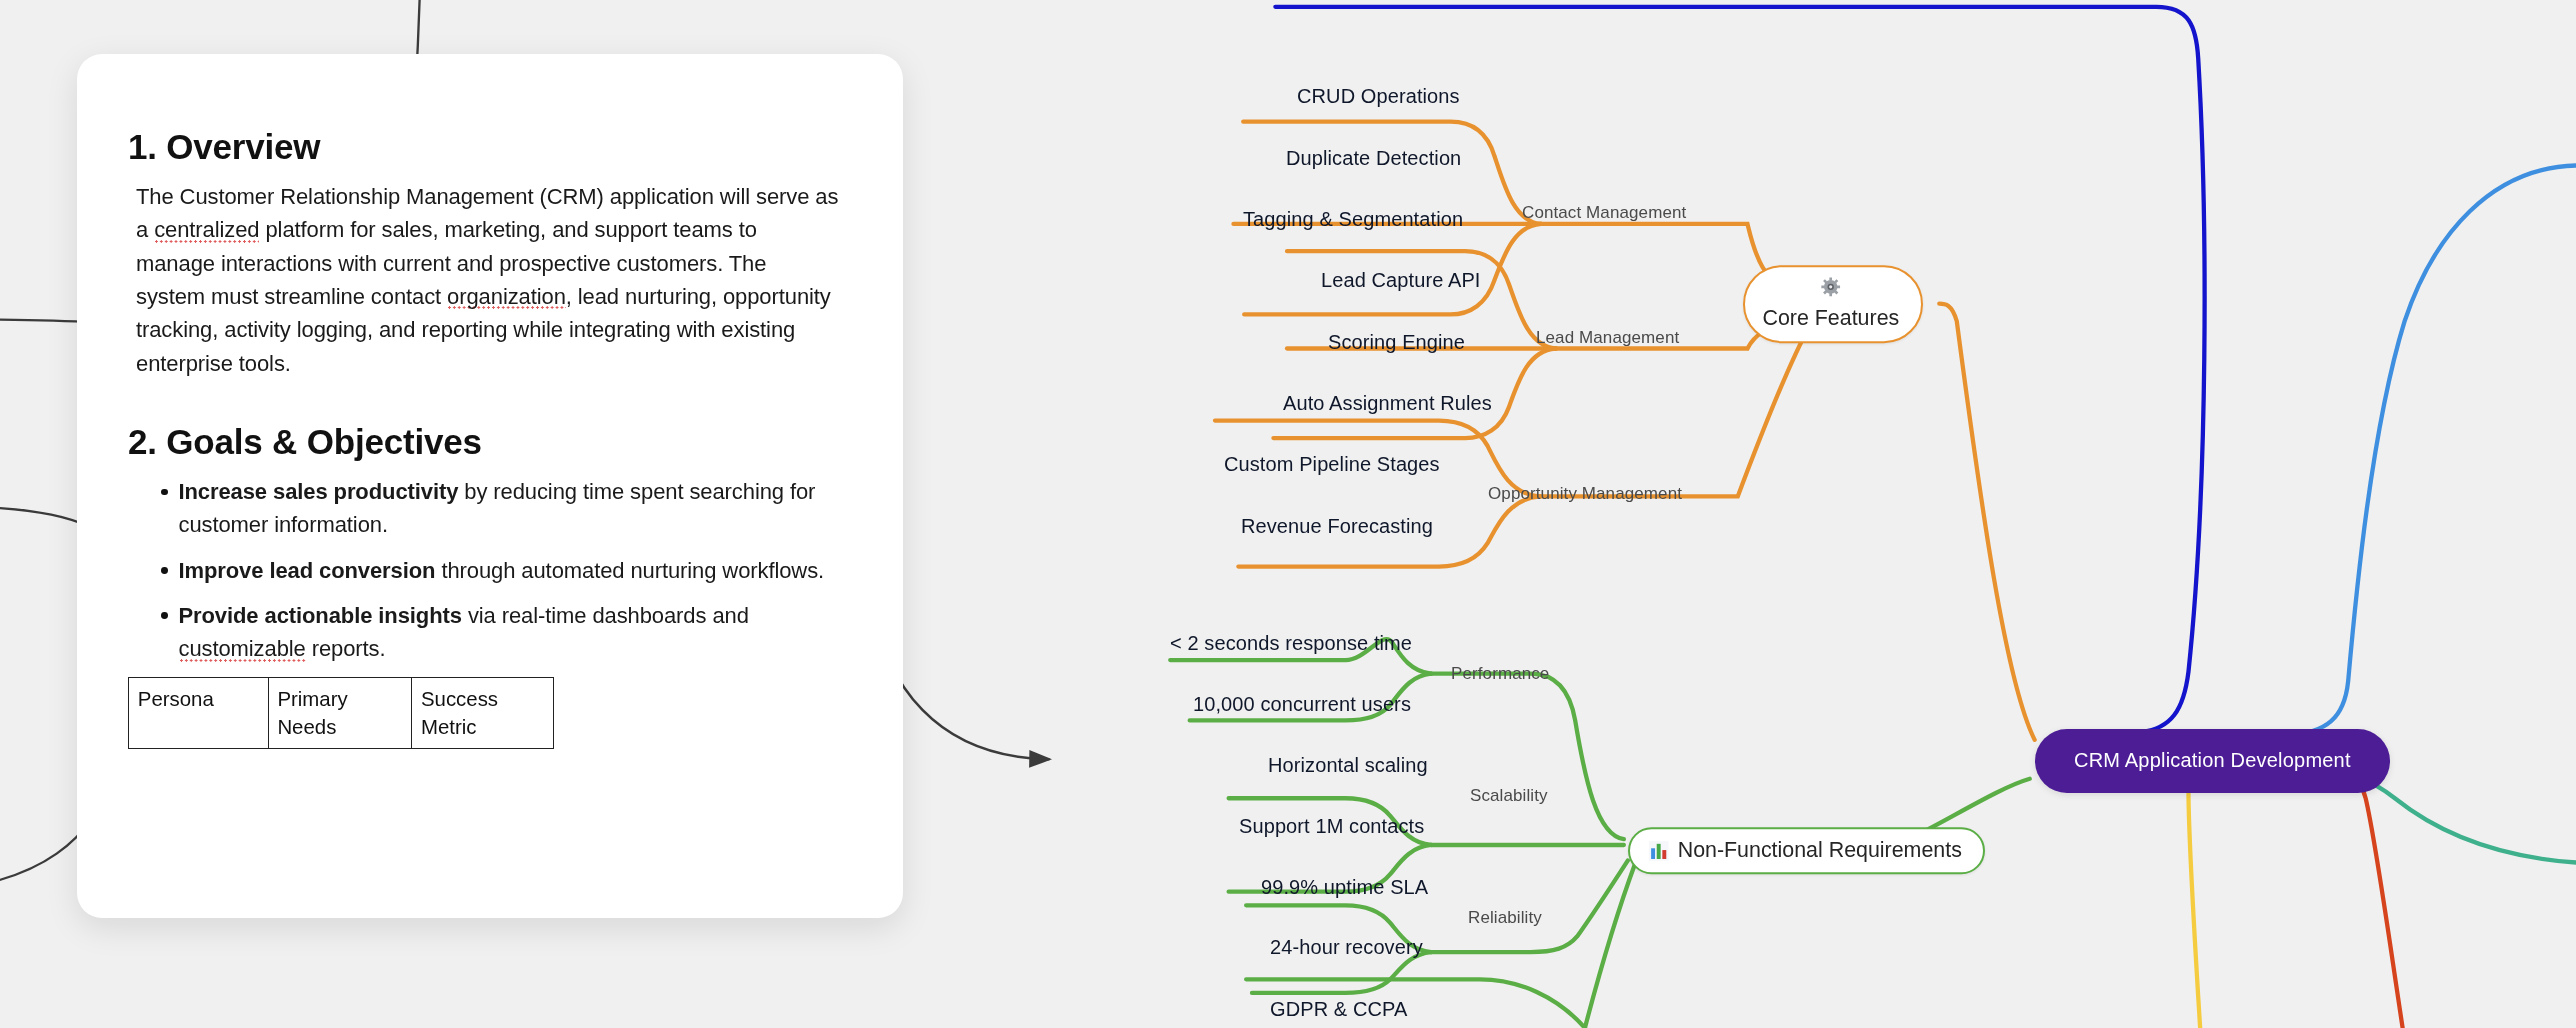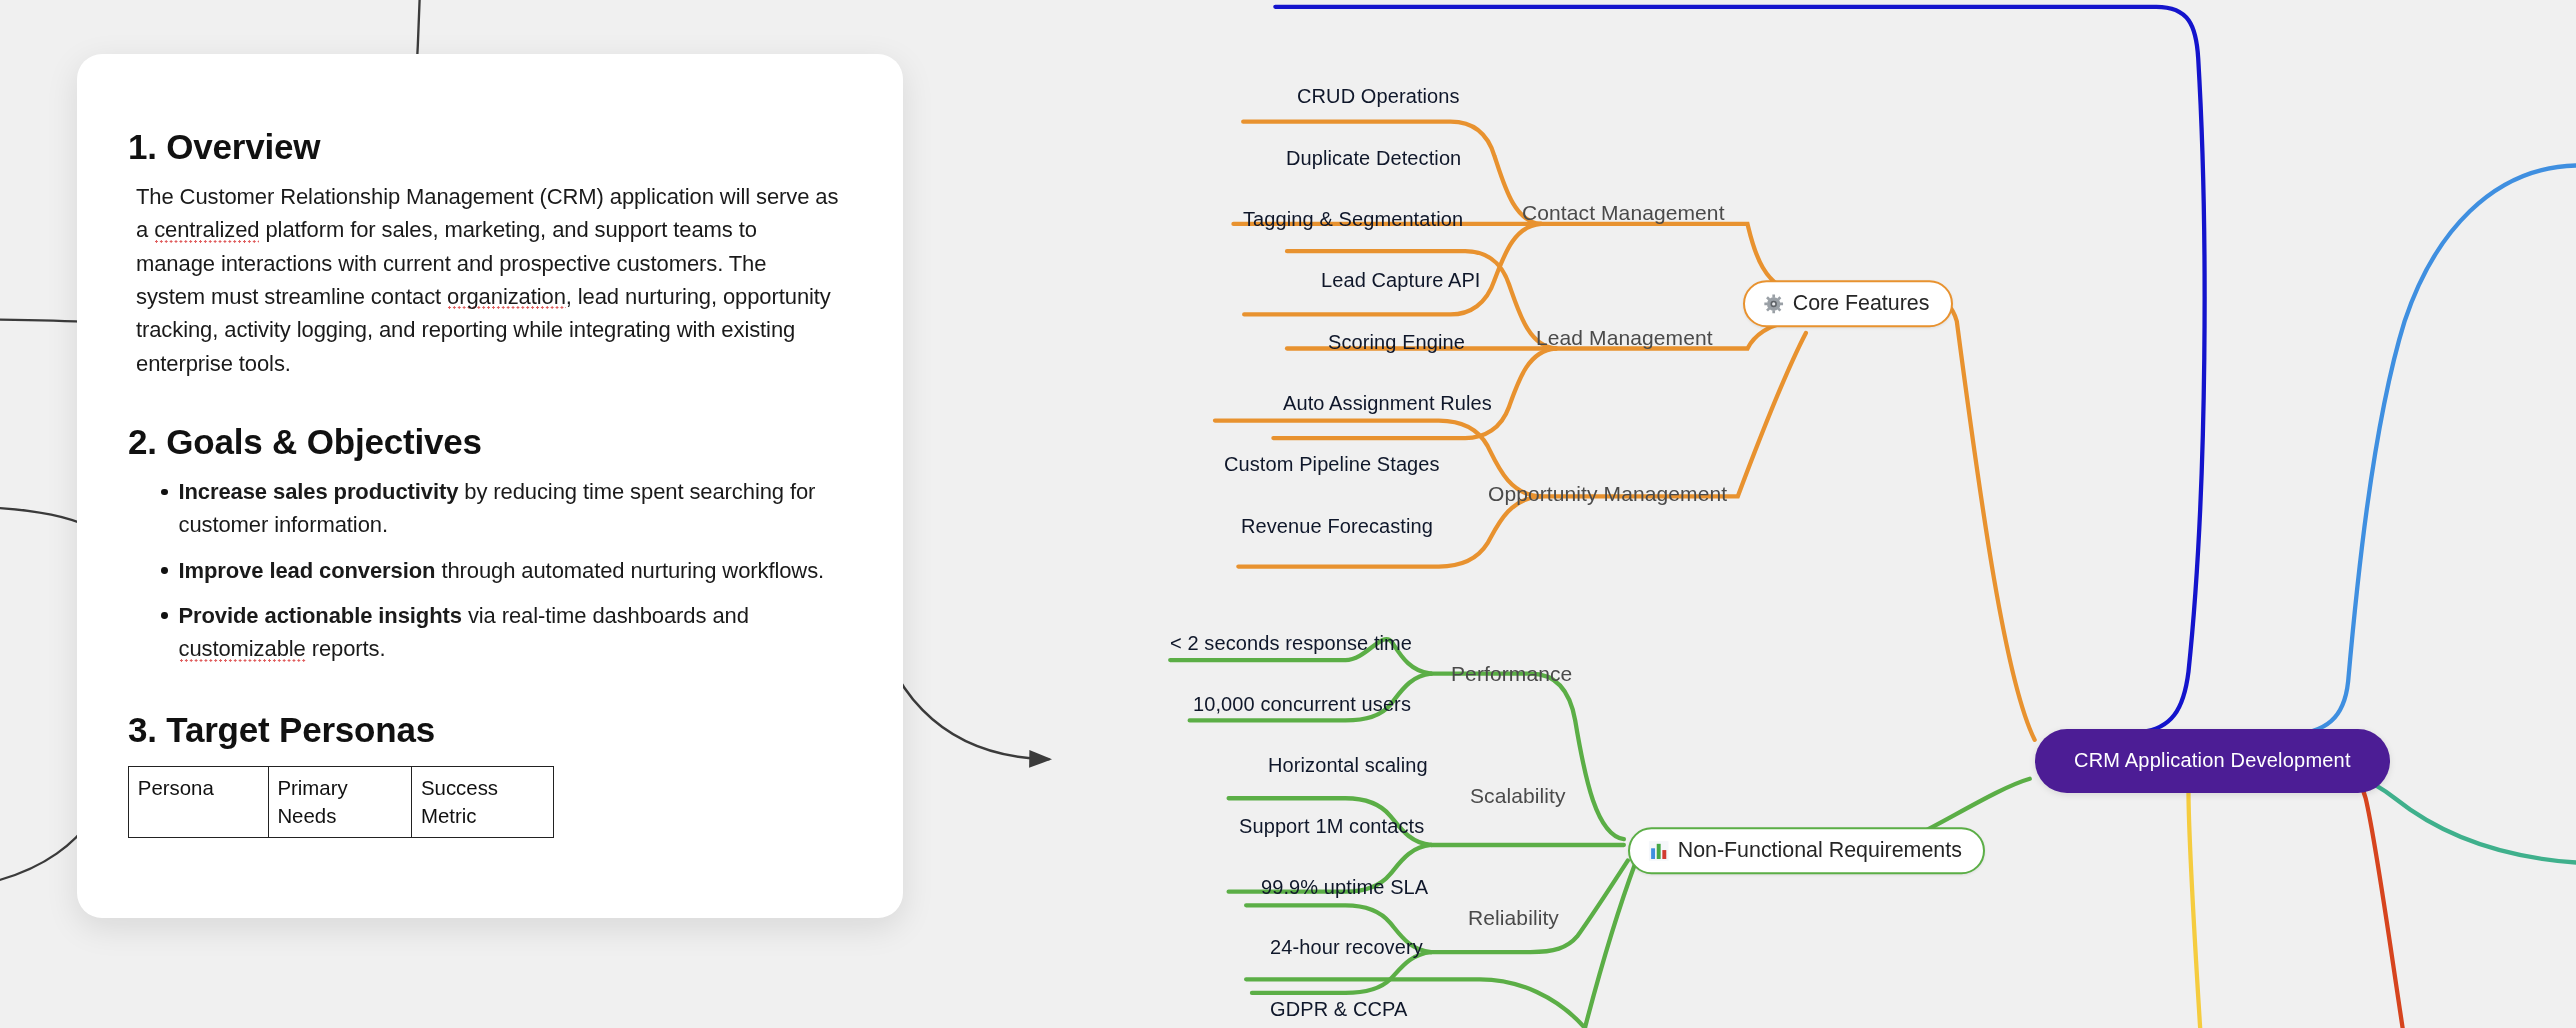--- a/index.html
+++ b/index.html
@@ -59,32 +59,32 @@
   
   .node{
     position:absolute;display:flex;align-items:center;gap:8.8px;
     white-space:nowrap;z-index:4;
   }
   .leaf{
     font-size:20px;color:#0f172a;letter-spacing:0.1px;
     transform:translate(0,-50%);
   }
   .branch-label{
-    font-size:21px;color:#4a4a4a;letter-spacing:0.1px;
+    font-size:17px;color:#4a4a4a;letter-spacing:0.1px;
     transform:translate(0,-50%);
   }
   .pill{
     transform:translate(0,-50%);
     background:#ffffff;border-radius:973px;
     padding:8.8px 21.4px 9.7px 17.5px;
     font-size:21.4px;color:#262626;
     display:flex;align-items:center;gap:8.8px;
     box-shadow:0 1px 2.9px rgba(0,0,0,.08);
   }
-  .pill.core{border:2.9px solid #e8922f;}
+  .pill.core{border:2.9px solid #e8922f;flex-direction:column;}
   .pill.nfr{border:2.9px solid #5bae46;}
   .center-node{
     position:absolute;transform:translate(0,-50%);
     background:#4c1d95;color:#ffffff;border-radius:973px;
     padding:19.5px 39px 21.4px 39px;font-size:20px;letter-spacing:0.2px;
     z-index:6;white-space:nowrap;
     box-shadow:0 1.9px 7.8px rgba(0,0,0,.10);
   }
   .ico{
     width:21.4px;height:21.4px;display:inline-block;flex:0 0 auto;
@@ -171,21 +171,20 @@
     <p class="doc-p"><span>The Customer Relationship Management (CRM) application will serve as a </span><span class="sp">centralized</span><span> platform for sales, marketing, and support teams to manage interactions with current and prospective customers. The system must streamline contact </span><span class="sp">organization</span><span>, lead nurturing, opportunity tracking, activity logging, and reporting while integrating with existing enterprise tools.</span></p>
 
     <h2 class="doc-h second">2. Goals &amp; Objectives</h2>
 
     <ul class="goals">
       <li><b>Increase sales productivity</b><span> by reducing time spent searching for customer information.</span></li>
       <li><b>Improve lead conversion</b><span> through automated nurturing workflows.</span></li>
       <li><b>Provide actionable insights</b><span> via real-time dashboards and </span><span class="sp">customizable</span><span> reports.</span></li>
     </ul>
 
-    <h2 class="doc-h third">3. Target Personas</h2>
 
     <table class="personas">
       <tbody>
           <tr>
         <td class="c1 mid">Persona</td>
         <td class="c2">Primary Needs</td>
         <td class="c3">Success Metric</td>
       </tr>
 
     </tbody>

